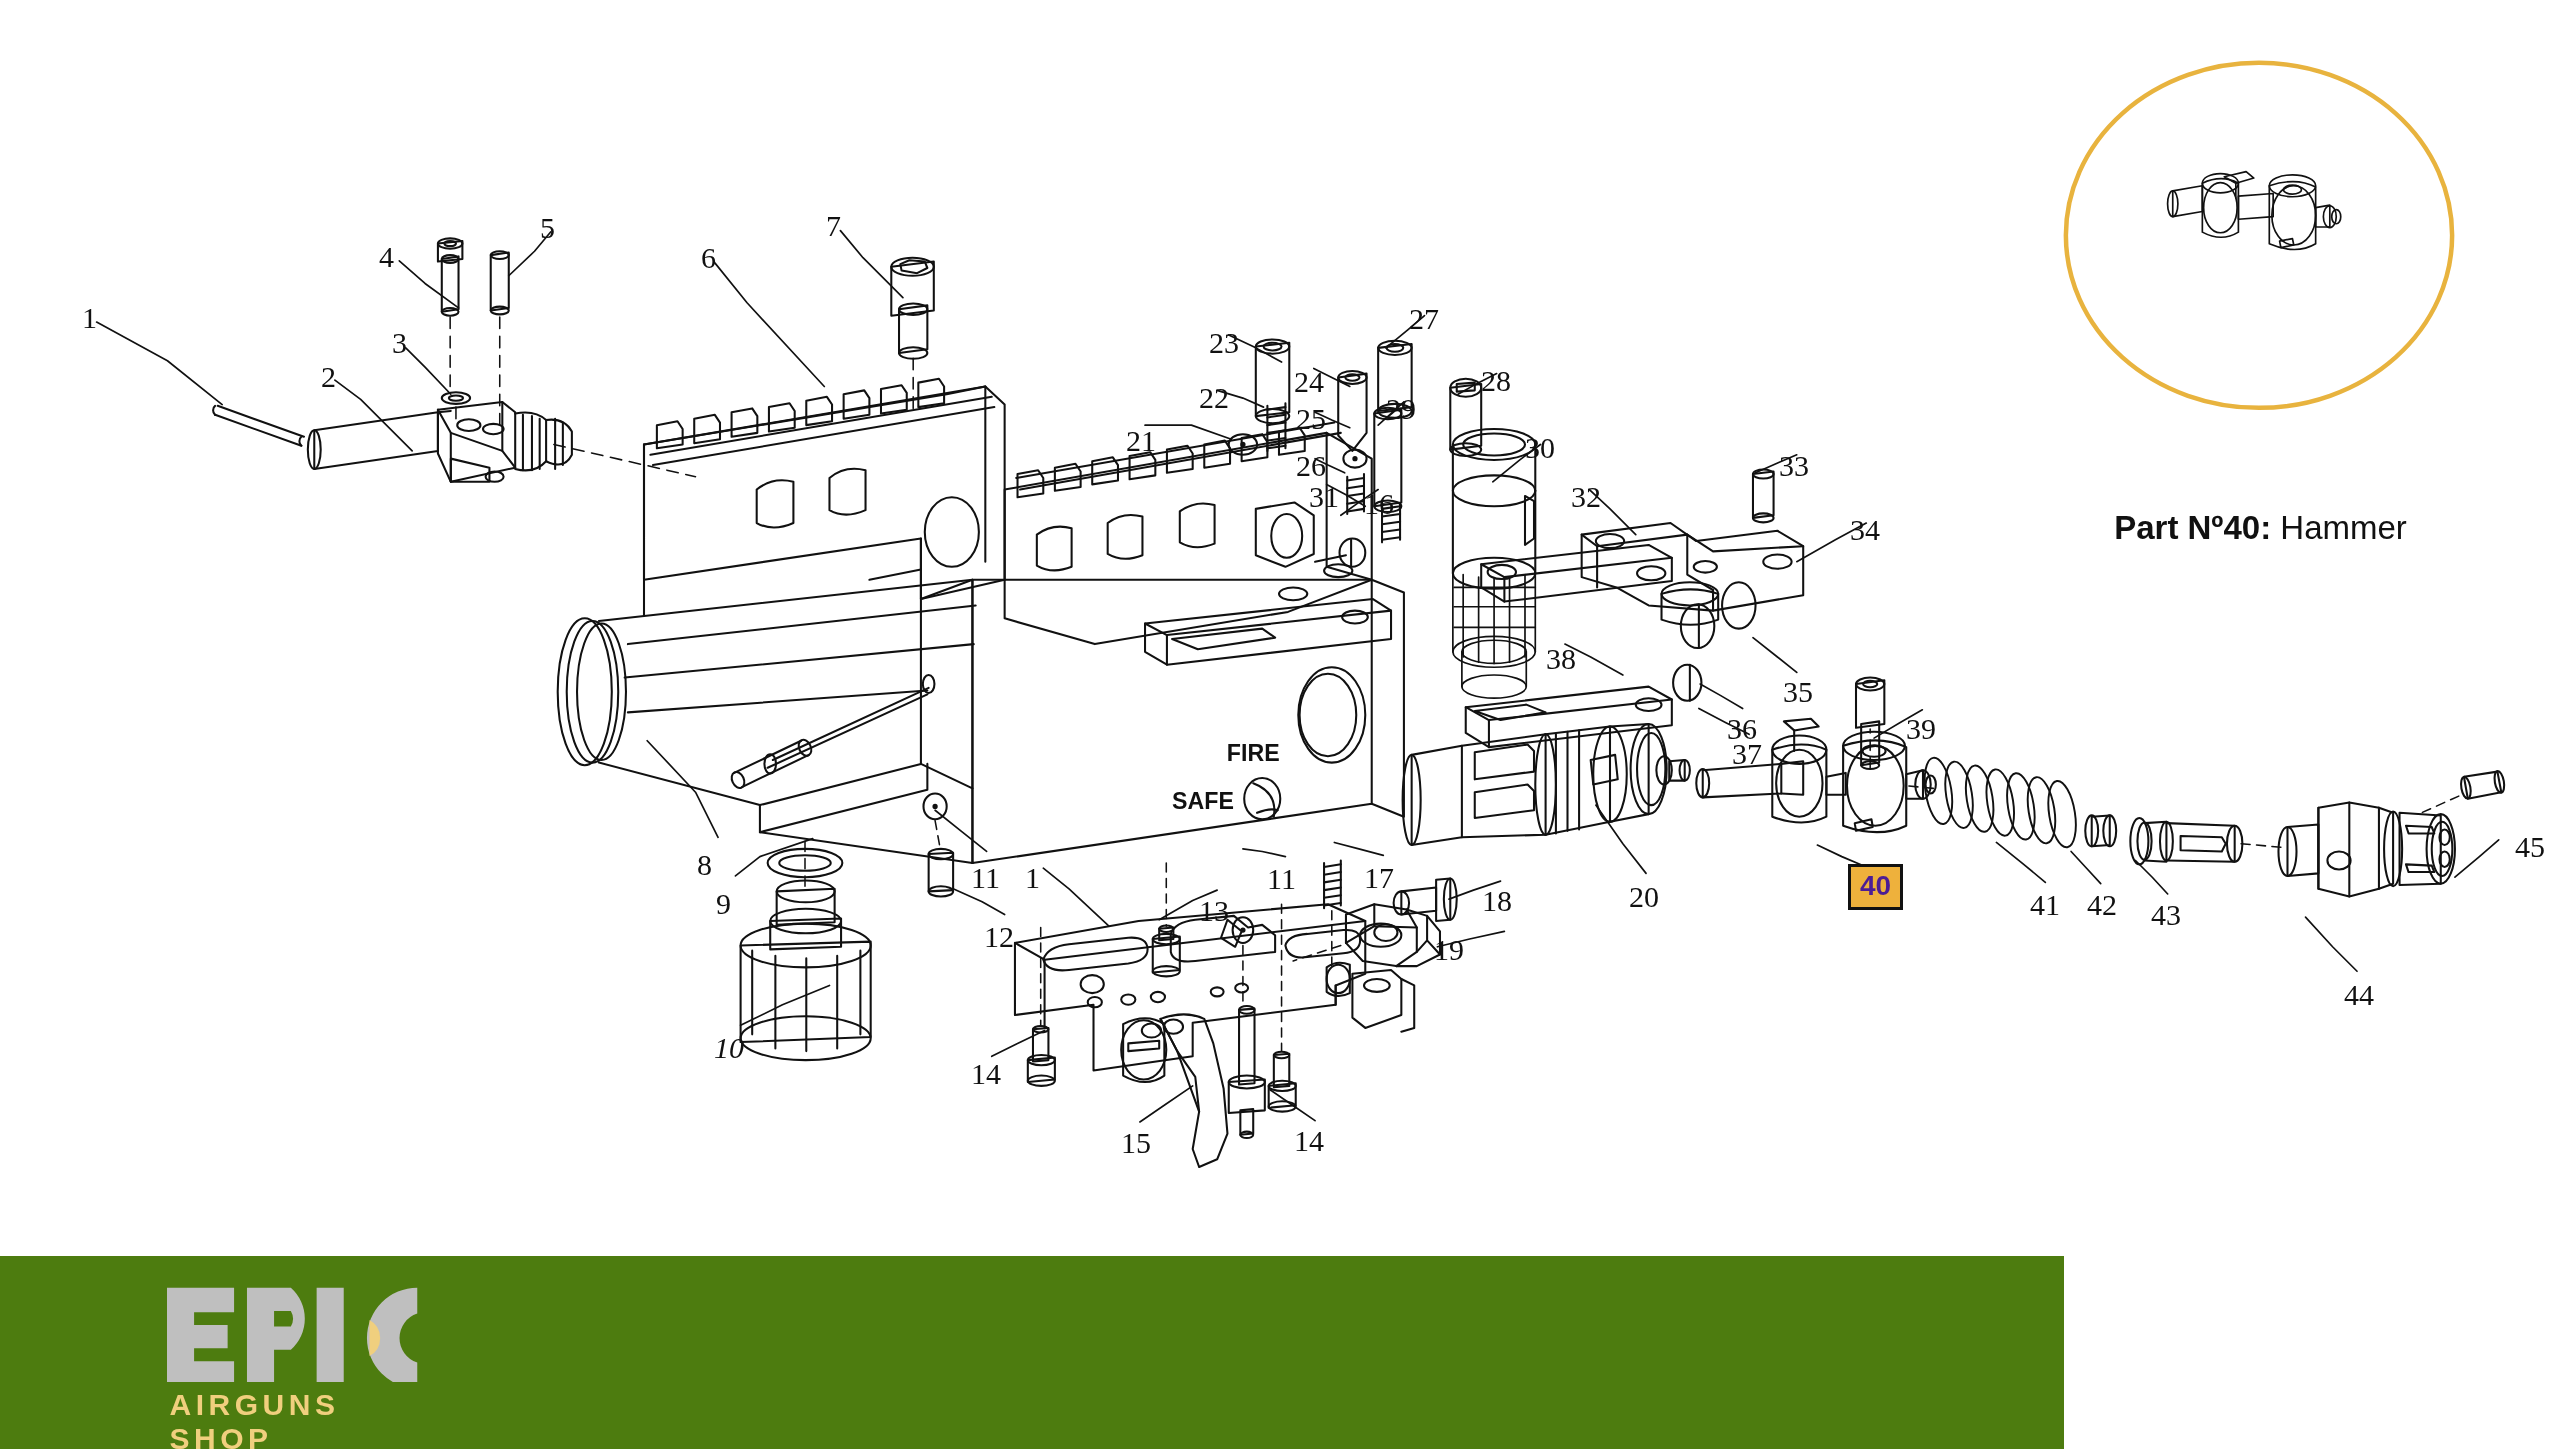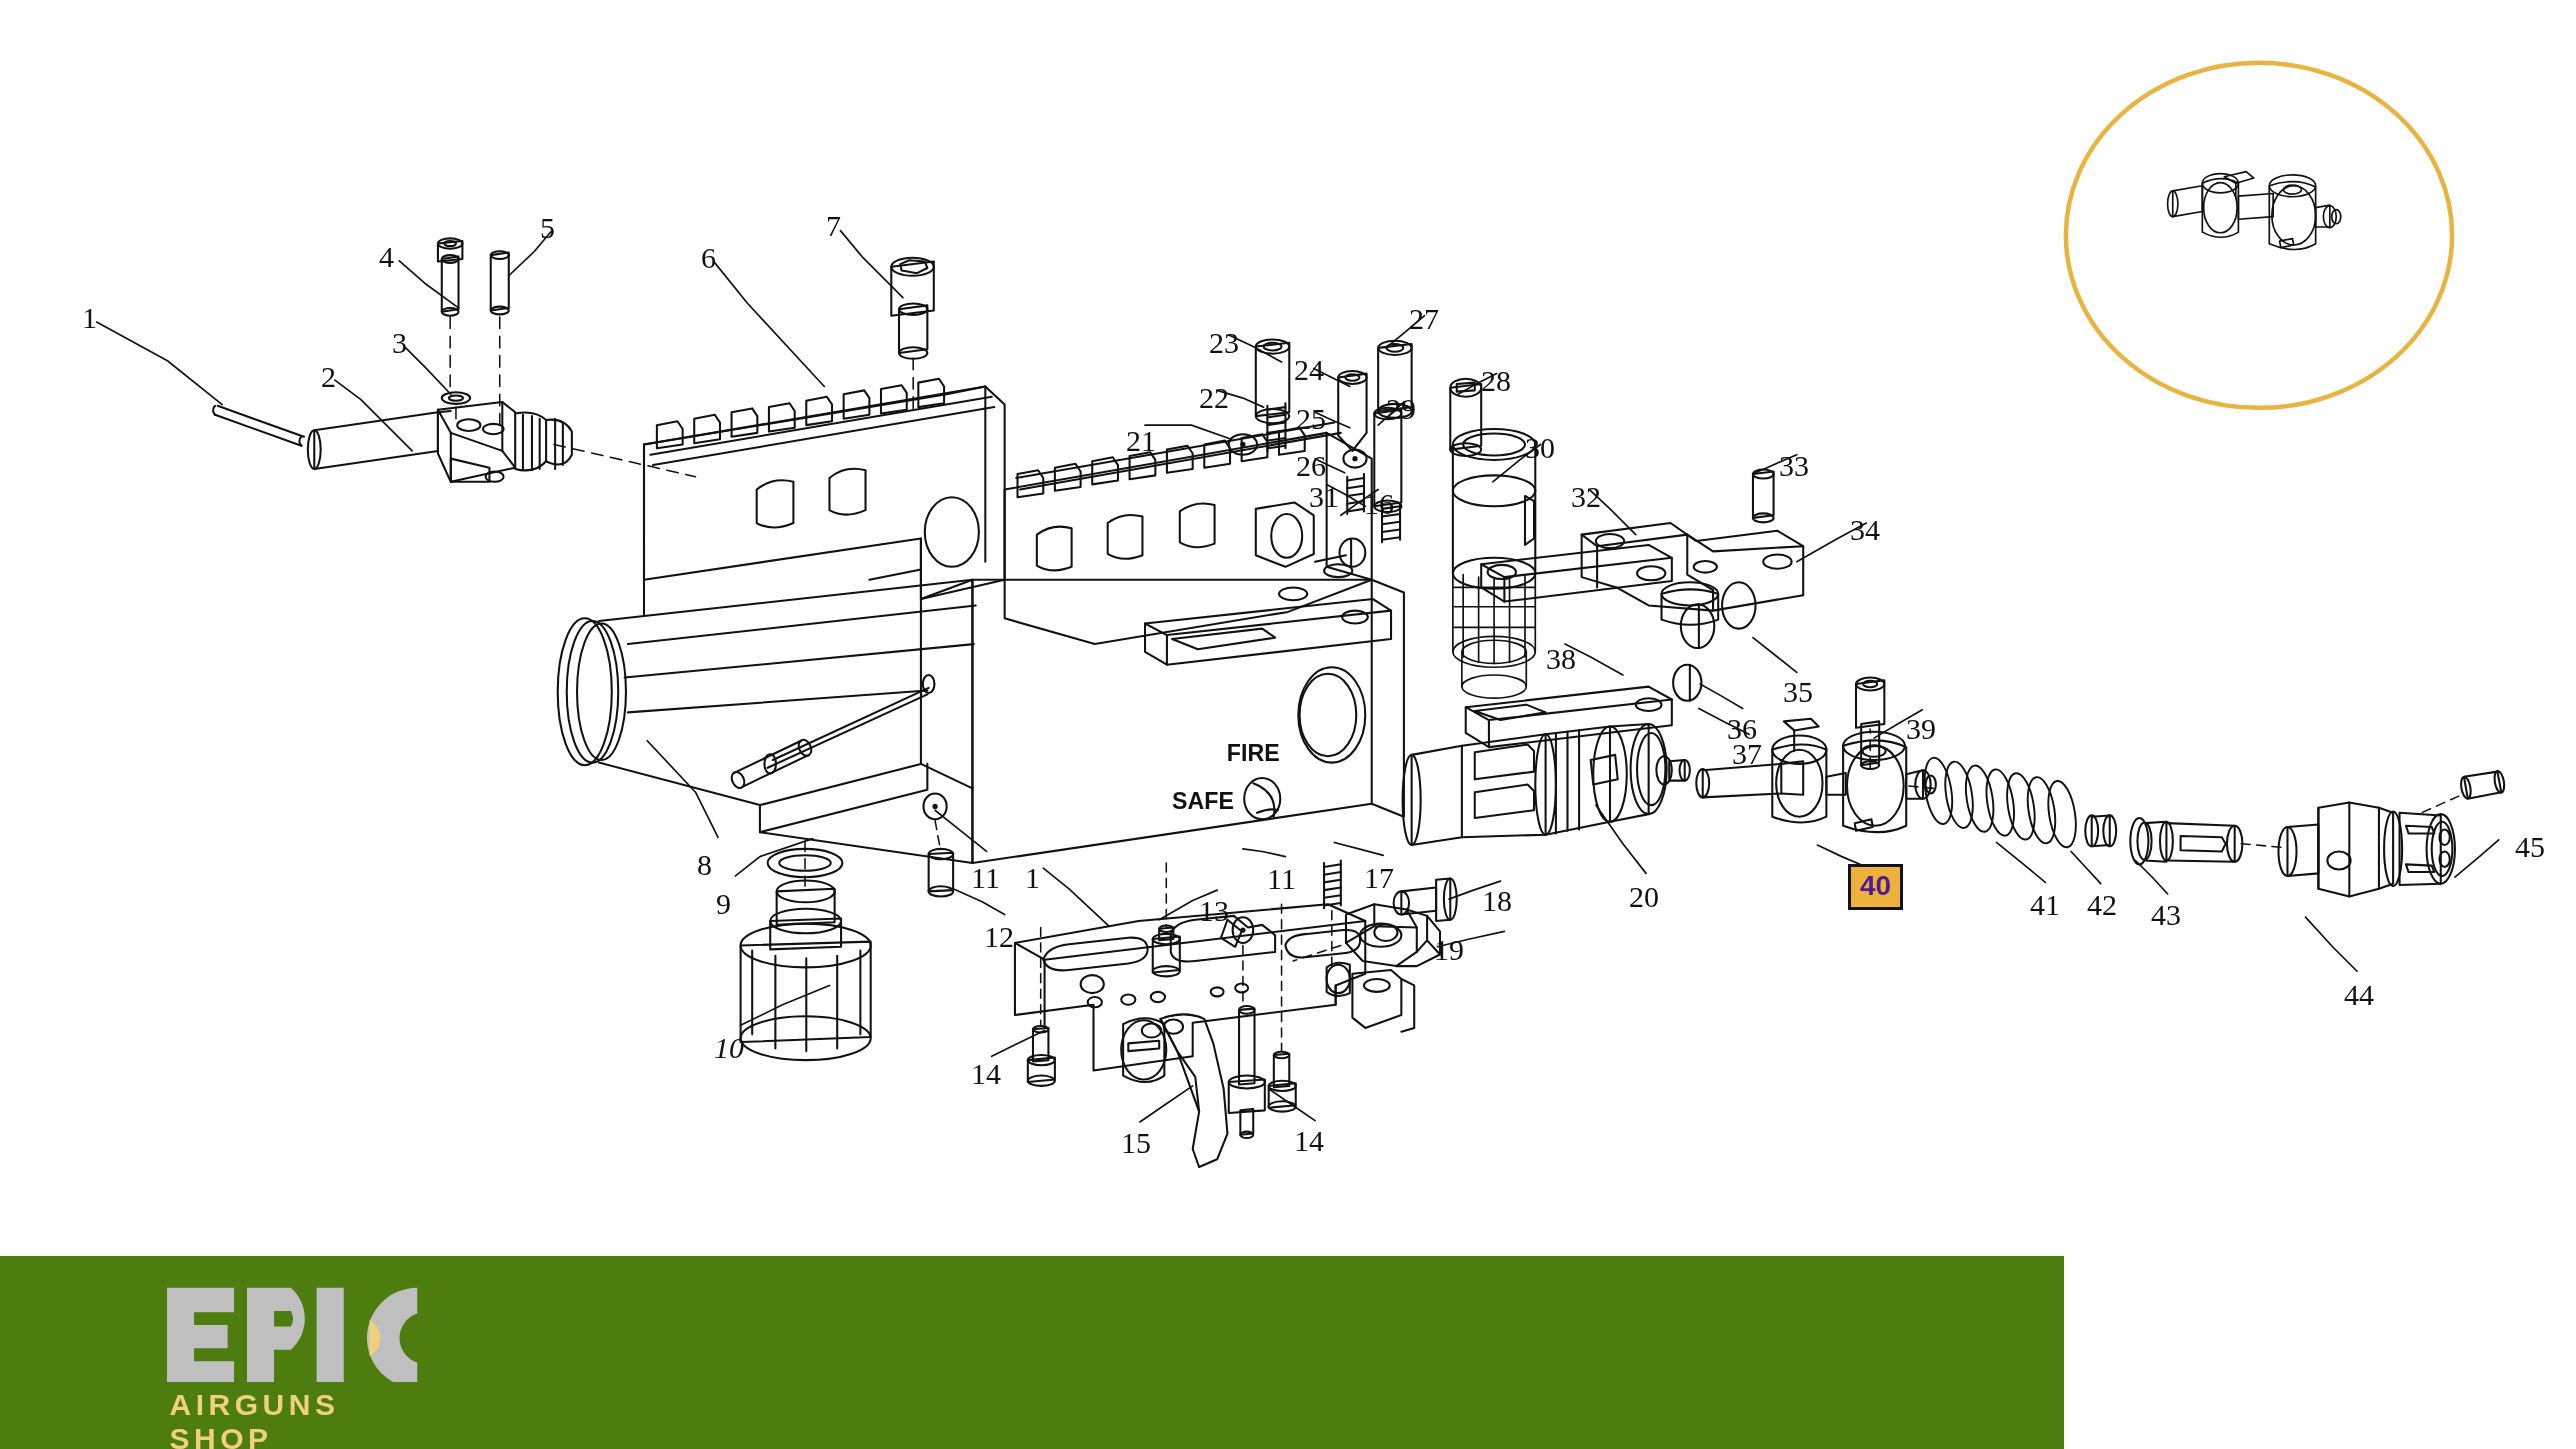--- a/index.html
+++ b/index.html
@@ -633,21 +633,21 @@
       <div class="callout" style="left: 1294px; top: 1126px;">14</div>
       <div class="callout" style="left: 1267px; top: 864px;">11</div>
       <div class="callout" style="left: 1364px; top: 489px;">16</div>
       <div class="callout" style="left: 1364px; top: 863px;">17</div>
       <div class="callout" style="left: 1482px; top: 886px;">18</div>
       <div class="callout" style="left: 1434px; top: 935px; text-align: center;">19</div>
       <div class="callout" style="left: 1629px; top: 882px;">20</div>
       <div class="callout" style="left: 1126px; top: 426px;">21</div>
       <div class="callout" style="left: 1199px; top: 383px;">22</div>
       <div class="callout" style="left: 1209px; top: 328px;">23</div>
-      <div class="callout" style="left: 1294px; top: 355px; text-align: center;">24</div>
+      <div class="callout" style="left: 1294px; top: 367px; text-align: center;">24</div>
       <div class="callout" style="left: 1296px; top: 404px;">25</div>
       <div class="callout" style="left: 1296px; top: 451px;">26</div>
       <div class="callout" style="left: 1409px; top: 304px;">27</div>
       <div class="callout" style="left: 1481px; top: 366px;">28</div>
       <div class="callout" style="left: 1386px; top: 394px;">29</div>
       <div class="callout" style="left: 1525px; top: 433px;">30</div>
       <div class="callout" style="left: 1309px; top: 482px;">31</div>
       <div class="callout" style="left: 1571px; top: 482px;">32</div>
       <div class="callout" style="left: 1779px; top: 451px;">33</div>
       <div class="callout" style="left: 1850px; top: 515px;">34</div>
@@ -680,20 +680,24 @@
         <ellipse cx="372" cy="228" rx="36" ry="17"></ellipse>
         <ellipse cx="374" cy="274" rx="34" ry="46"></ellipse>
         <ellipse cx="372" cy="234" rx="14" ry="7"></ellipse>
         <path d="M408 262 L430 258 L430 292 L408 292 Z"></path>
         <ellipse cx="430" cy="276" rx="10" ry="17"></ellipse>
         <ellipse cx="440" cy="276" rx="7" ry="11"></ellipse>
         <path d="M352 314 L372 310 L374 320 L354 324 Z"></path>
       </g>
     </svg>
   </div>
+  <div id="inset-caption">
+    <b>Part Nº40:</b>
+    <span>Hammer</span>
+  </div>
 
   <div id="footer">
 
     <div class="fwrap">
       <div id="logo">
         <div class="mark">
           <svg width="258" height="97" viewBox="0 0 400 150" xmlns="http://www.w3.org/2000/svg">
             <g fill="#bfbfbf">
               <path d="M0 4 h104 v38 h-62 v20 h52 v36 h-52 v20 h62 v36 h-104 z"></path>
               <path d="M124 4 h68 a64 64 0 0 1 0 96 h-26 v-36 h26 a24 24 0 0 0 0 -24 h-26 v114 h-42 z"></path>

